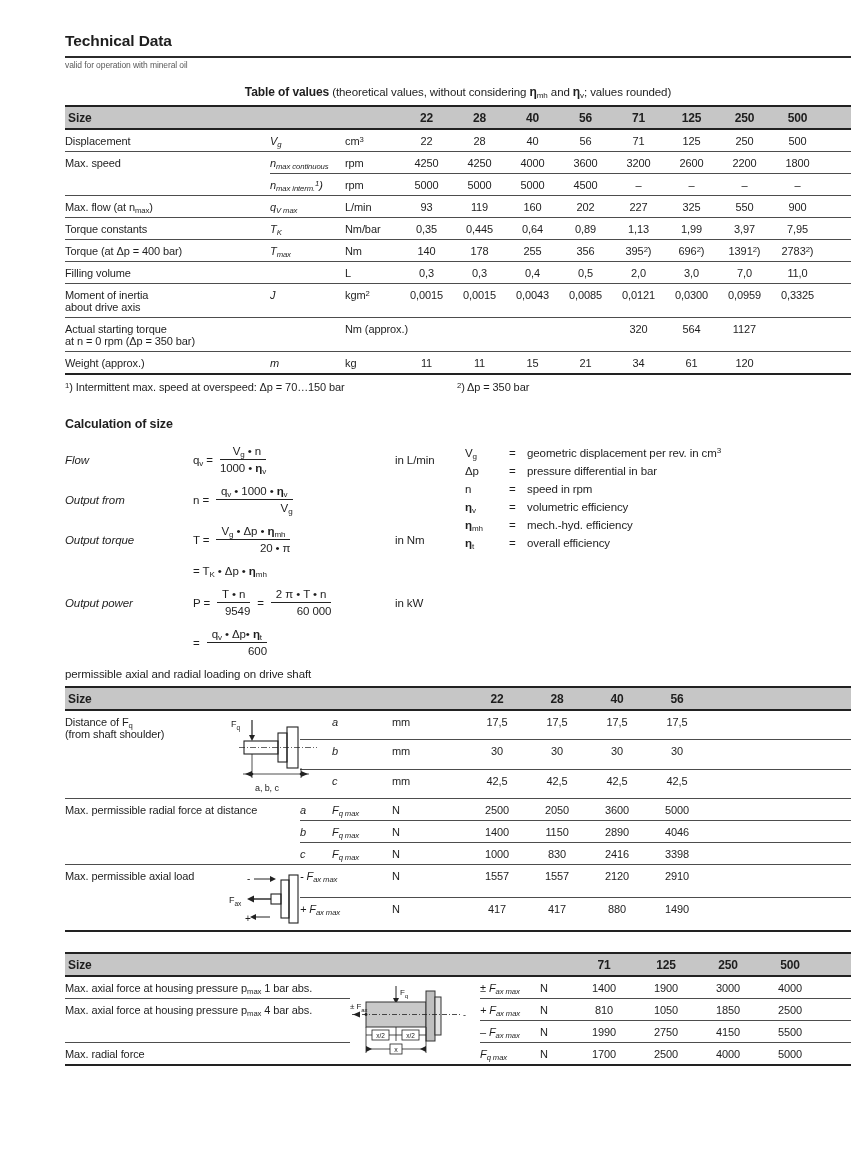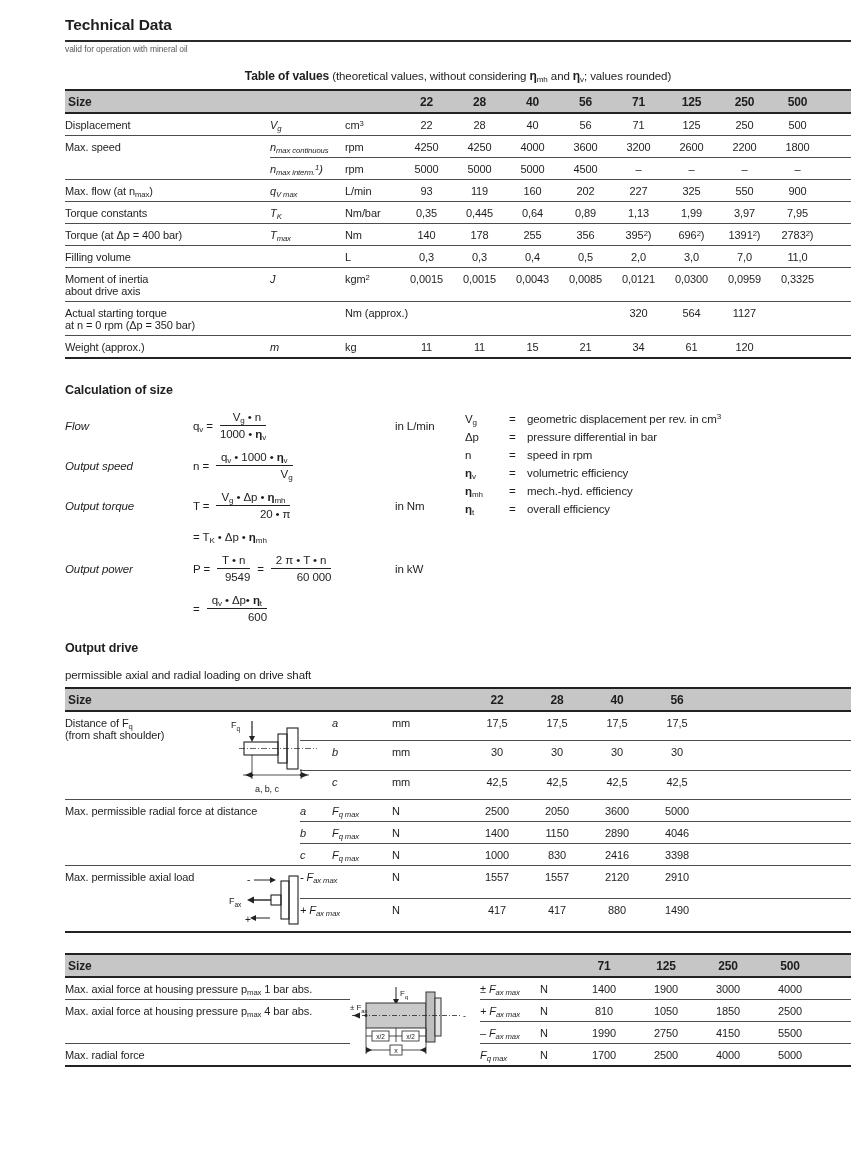--- a/index.html
+++ b/index.html
@@ -1,18 +1,18 @@
 <!DOCTYPE html>
 <html><head>
 <meta charset="utf-8">
 <style>
   html,body{margin:0;padding:0;background:#fff;}
   body{width:860px;height:1153px;overflow:hidden;color:#1e1e1e;
        font-family:"Liberation Sans",sans-serif;letter-spacing:-0.1px;}
-  .page{padding:14px 10px 0 65px;width:786px;}
+  .page{padding:30px 10px 0 65px;width:786px;}
   sub{font-size:0.7em;line-height:0;vertical-align:-0.25em;font-style:inherit;}
   sup{font-size:0.7em;line-height:0;vertical-align:0.45em;}
 
   .doc-title{font-size:15.5px;font-weight:bold;margin:2px 0 6px 0;}
   .title-rule{border-top:2px solid #2b2b2b;height:0;}
   .validity{font-size:8.5px;color:#5a5a5a;margin-top:2px;}
 
   .tov-line{font-size:11.5px;margin:15px 0 6px 0;text-align:center;}
   .tov-line b{font-size:12px;}
 
@@ -227,38 +227,42 @@
           <td class="val">21</td>
           <td class="val">34</td>
           <td class="val">61</td>
           <td class="val">120</td>
           <td class="val"></td>
         <td></td>
       </tr>
     </tbody>
   </table>
 
+  <div class="fns">
+    <div class="fn1"><sup>1</sup>) Intermittent max. speed at overspeed: Δp = 70…150 bar</div>
+    <div><sup>2</sup>) Δp = 350 bar</div>
+  </div>
 
   <div class="calc">
     <div class="sec-h">Calculation of size</div>
 
     <div class="f-row">
       <div class="f-label">Flow</div>
       <div class="f-math">
         <span>q<sub>v</sub> =</span>
         <span class="frac">
             <span class="num">V<sub>g</sub> • n</span>
             <span class="den">1000 • <b>η</b><sub>v</sub></span>
           </span>
       </div>
       <div class="f-unit">in L/min</div>
     </div>
 
     <div class="f-row">
-      <div class="f-label">Output speed</div>
+      <div class="f-label">Output from</div>
       <div class="f-math">
         <span>n =</span>
         <span class="frac">
             <span class="num">q<sub>v</sub> • 1000 • <b>η</b><sub>v</sub></span>
             <span class="den">V<sub>g</sub></span>
           </span>
       </div>
     </div>
 
     <div class="f-row">
@@ -342,21 +346,20 @@
 
         <div class="leg-row">
           <span class="leg-sym"><b>η</b><sub>t</sub></span>
           <span class="leg-eq">=</span>
           <span>overall efficiency</span>
         </div>
 
     </div>
   </div>
 
-  <div class="sec-h od-head">Output drive</div>
   <div class="od-sub">permissible axial and radial loading on drive shaft</div>
 
   <table>
     <colgroup>
       <col style="width:160px">
         <col style="width:75px">
         <col style="width:32px">
         <col style="width:60px">
         <col style="width:75px">
       <col style="width:60px">

